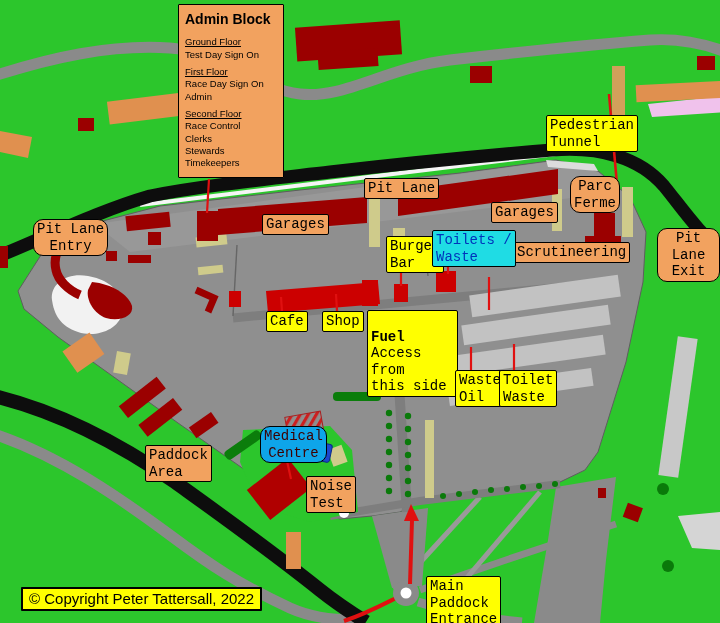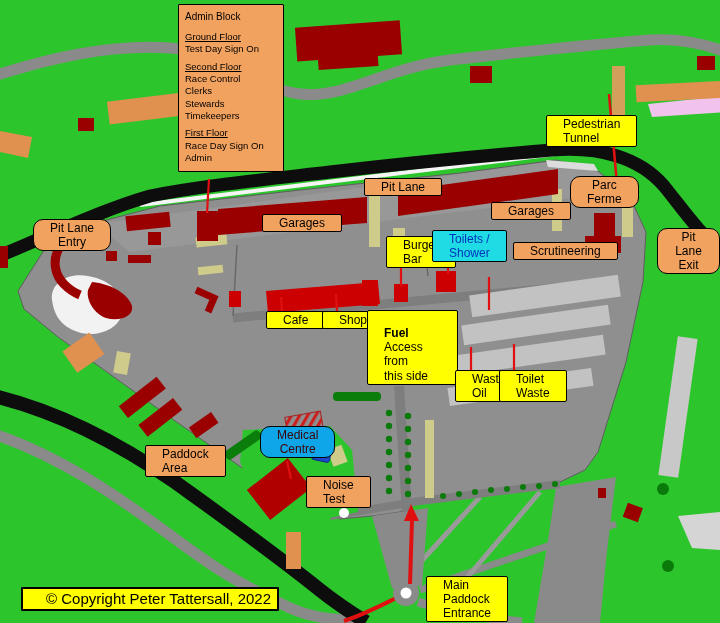--- a/index.html
+++ b/index.html
@@ -2,43 +2,43 @@
 <html><head>
 <meta charset="utf-8">
 <style>
   html,body{margin:0;padding:0;background:#222;}
   #stage{
     position:relative;width:720px;height:623px;overflow:hidden;
     font-family:"Liberation Sans",sans-serif;background:#2CC62C;
   }
   #map-svg{position:absolute;left:0;top:0;}
   .lbl{
-    position:absolute;font-size:12px;line-height:1.18;color:#000;
-    border:1.6px solid #000;padding:1px 16px;white-space:pre-line;
-    border-radius:2px;box-sizing:border-box;
+    position:absolute;font-size:14px;line-height:1.18;color:#000;
+    border:1.6px solid #000;padding:1px 3px;white-space:pre-line;
+    border-radius:2px;box-sizing:border-box;font-family:Liberation Mono, monospace;
   }
   .orange{background:#F2A25F;}
   .yellow{background:#FFFF00;}
   .cyan{background:#1FDCE4;color:#0033BB;}
   .redlbl{background:#0ea5e9;color:#3D0000;}
   .center{text-align:center;border-radius:10px;}
   .fuel-title{font-weight:bold;display:block;}
   #admin-box{
     position:absolute;left:178px;top:4px;width:106px;
     background:#F2A25F;border:1.6px solid #000;border-radius:1px;
     padding:5px 6px 7px 6px;font-size:9.5px;line-height:1.3;color:#000;
     box-sizing:border-box;
   }
-  #admin-box .ttl{font-weight:normal;font-size:10px;margin-bottom:8px;}
+  #admin-box .ttl{font-weight:bold;font-size:14px;margin-bottom:8px;}
   #admin-box .sec{margin-top:5px;}
   #admin-box .sec:first-of-type{margin-top:0;}
   #admin-box .hd{text-decoration:underline;}
   #copyright{
     position:absolute;left:21px;top:587px;background:#FFFF00;
-    border:2px solid #000;padding:1px 6px 2px 23px;font-size:15px;
+    border:2px solid #000;padding:1px 6px 2px 6px;font-size:15px;
     color:#000;white-space:nowrap;border-radius:1px;
   }
 </style>
 </head>
 <body>
 
 <div id="stage">
 
   <svg id="map-svg" width="720" height="623" viewBox="0 0 720 623">
     <defs>
@@ -212,49 +212,49 @@
     </g>
   </svg>
 
   <div id="admin-box">
     <div class="ttl">Admin Block</div>
     <div class="sec">
       <div class="hd">Ground Floor</div>
       <div>Test Day Sign On</div>
     </div>
     <div class="sec">
+      <div class="hd">First Floor</div>
+      <div>Race Day Sign On</div>
+      <div>Admin</div>
+    </div>
+    <div class="sec">
       <div class="hd">Second Floor</div>
       <div>Race Control</div>
       <div>Clerks</div>
       <div>Stewards</div>
       <div>Timekeepers</div>
-    </div>
-    <div class="sec">
-      <div class="hd">First Floor</div>
-      <div>Race Day Sign On</div>
-      <div>Admin</div>
     </div>
   </div>
 
   <div class="lbl orange" style="left:364px;top:178px;">Pit Lane</div>
   <div class="lbl orange" style="left:262px;top:214px;">Garages</div>
   <div class="lbl orange" style="left:491px;top:202px;">Garages</div>
   <div class="lbl orange center" style="left:33px;top:219px;">Pit Lane
 Entry</div>
   <div class="lbl yellow" style="left:546px;top:115px;">Pedestrian
 Tunnel</div>
   <div class="lbl orange center" style="left:570px;top:176px;">Parc
 Ferme</div>
   <div class="lbl orange center" style="left:657px;top:228px;">Pit Lane
 Exit</div>
   <div class="lbl orange" style="left:513px;top:242px;">Scrutineering</div>
   <div class="lbl yellow" style="left:386px;top:236px;">Burger
 Bar</div>
   <div class="lbl cyan" style="left:432px;top:230px;">Toilets /
-Shower</div>
+Waste</div>
   <div class="lbl yellow" style="left:266px;top:311px;">Cafe</div>
   <div class="lbl yellow" style="left:322px;top:311px;">Shop</div>
   <div class="lbl yellow" style="left:367px;top:310px;width:91px;">
     <span class="fuel-title">Fuel</span><span>Access from
 this side</span>
   </div>
   <div class="lbl yellow" style="left:455px;top:370px;">Waste
 Oil</div>
   <div class="lbl yellow" style="left:499px;top:370px;">Toilet
 Waste</div>

